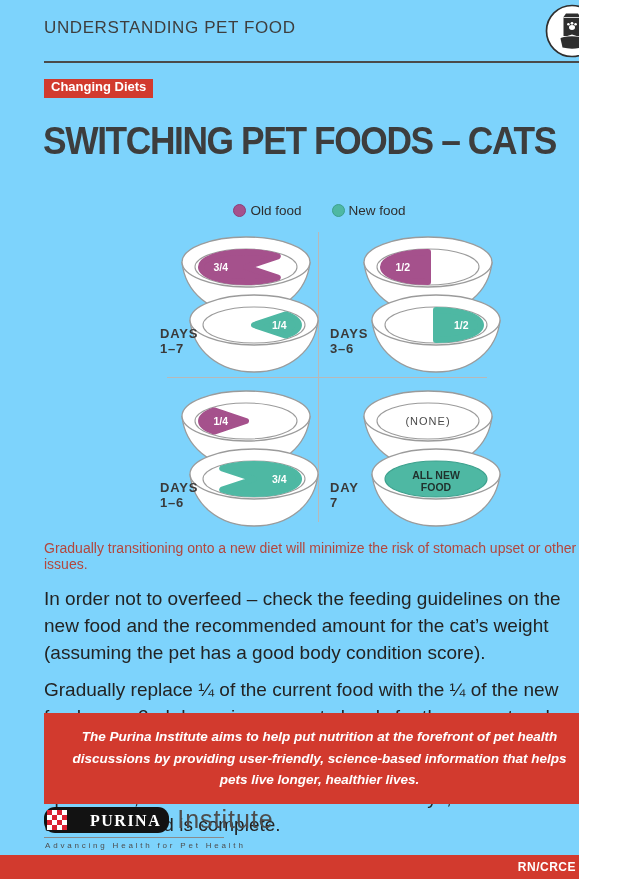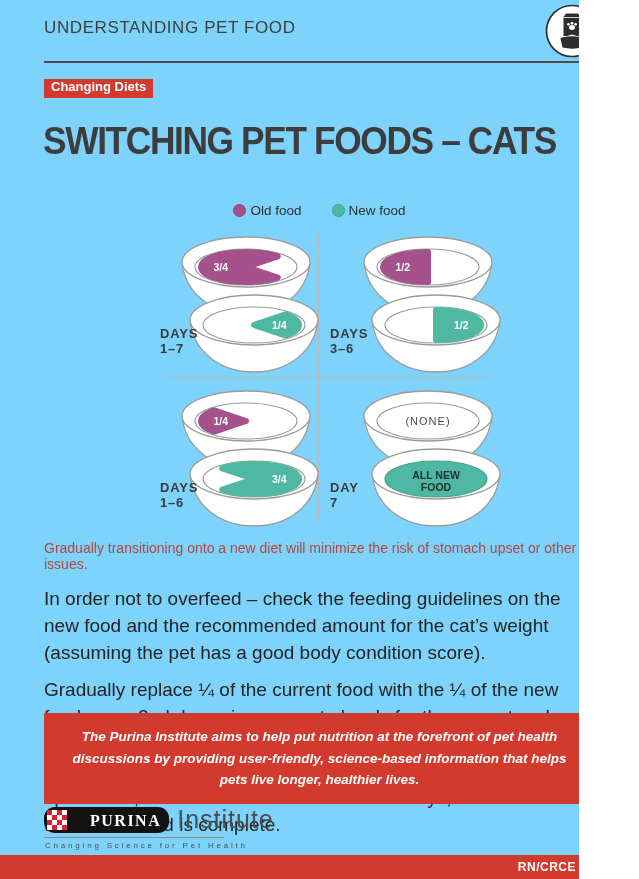--- a/index.html
+++ b/index.html
@@ -202,19 +202,19 @@
           <rect x="0" y="15" width="5" height="5" fill="#fff"></rect>
           <rect x="5" y="15" width="5" height="5" fill="#da2032"></rect>
           <rect x="10" y="15" width="5" height="5" fill="#fff"></rect>
           <rect x="15" y="15" width="5" height="5" fill="#da2032"></rect>
         </svg>
       <span class="pword">PURINA</span>
     </div>
     <span class="inst">Institute</span>
   </div>
   <div class="logo-rule"></div>
-  <div class="tagline">Changing Science for Pet Health</div>
+  <div class="tagline">Advancing Health for Pet Health</div>
 
   <div class="redbar">
     <span>RN/CRCE</span>
   </div>
 
 </div>
 
 </body></html>

